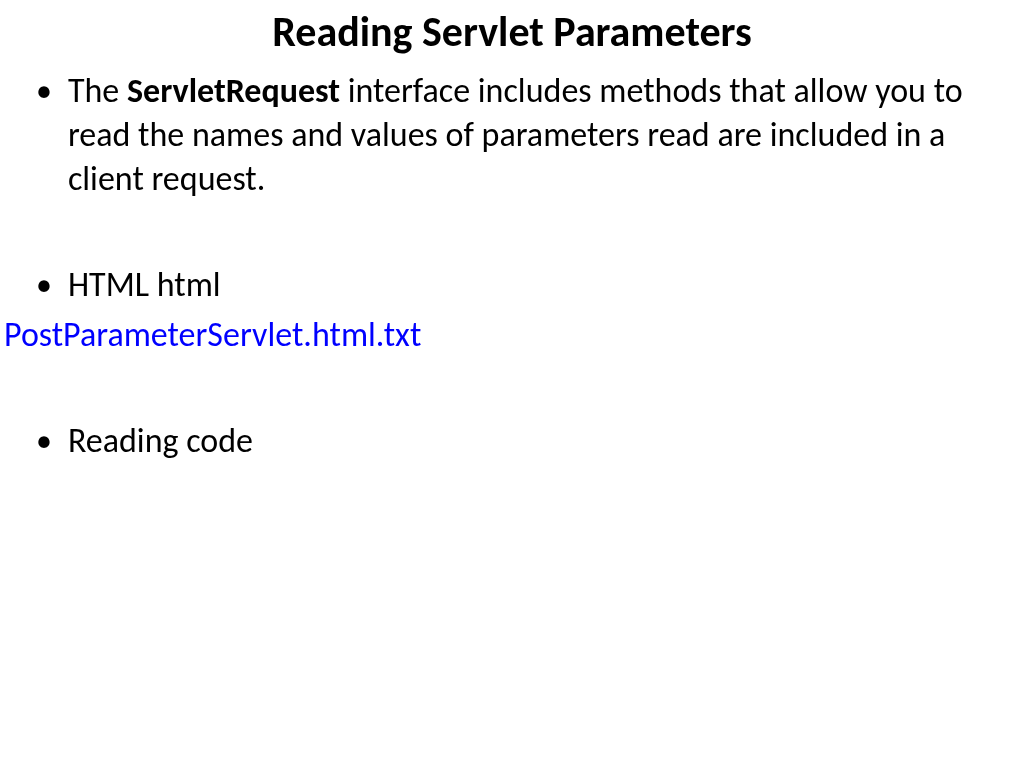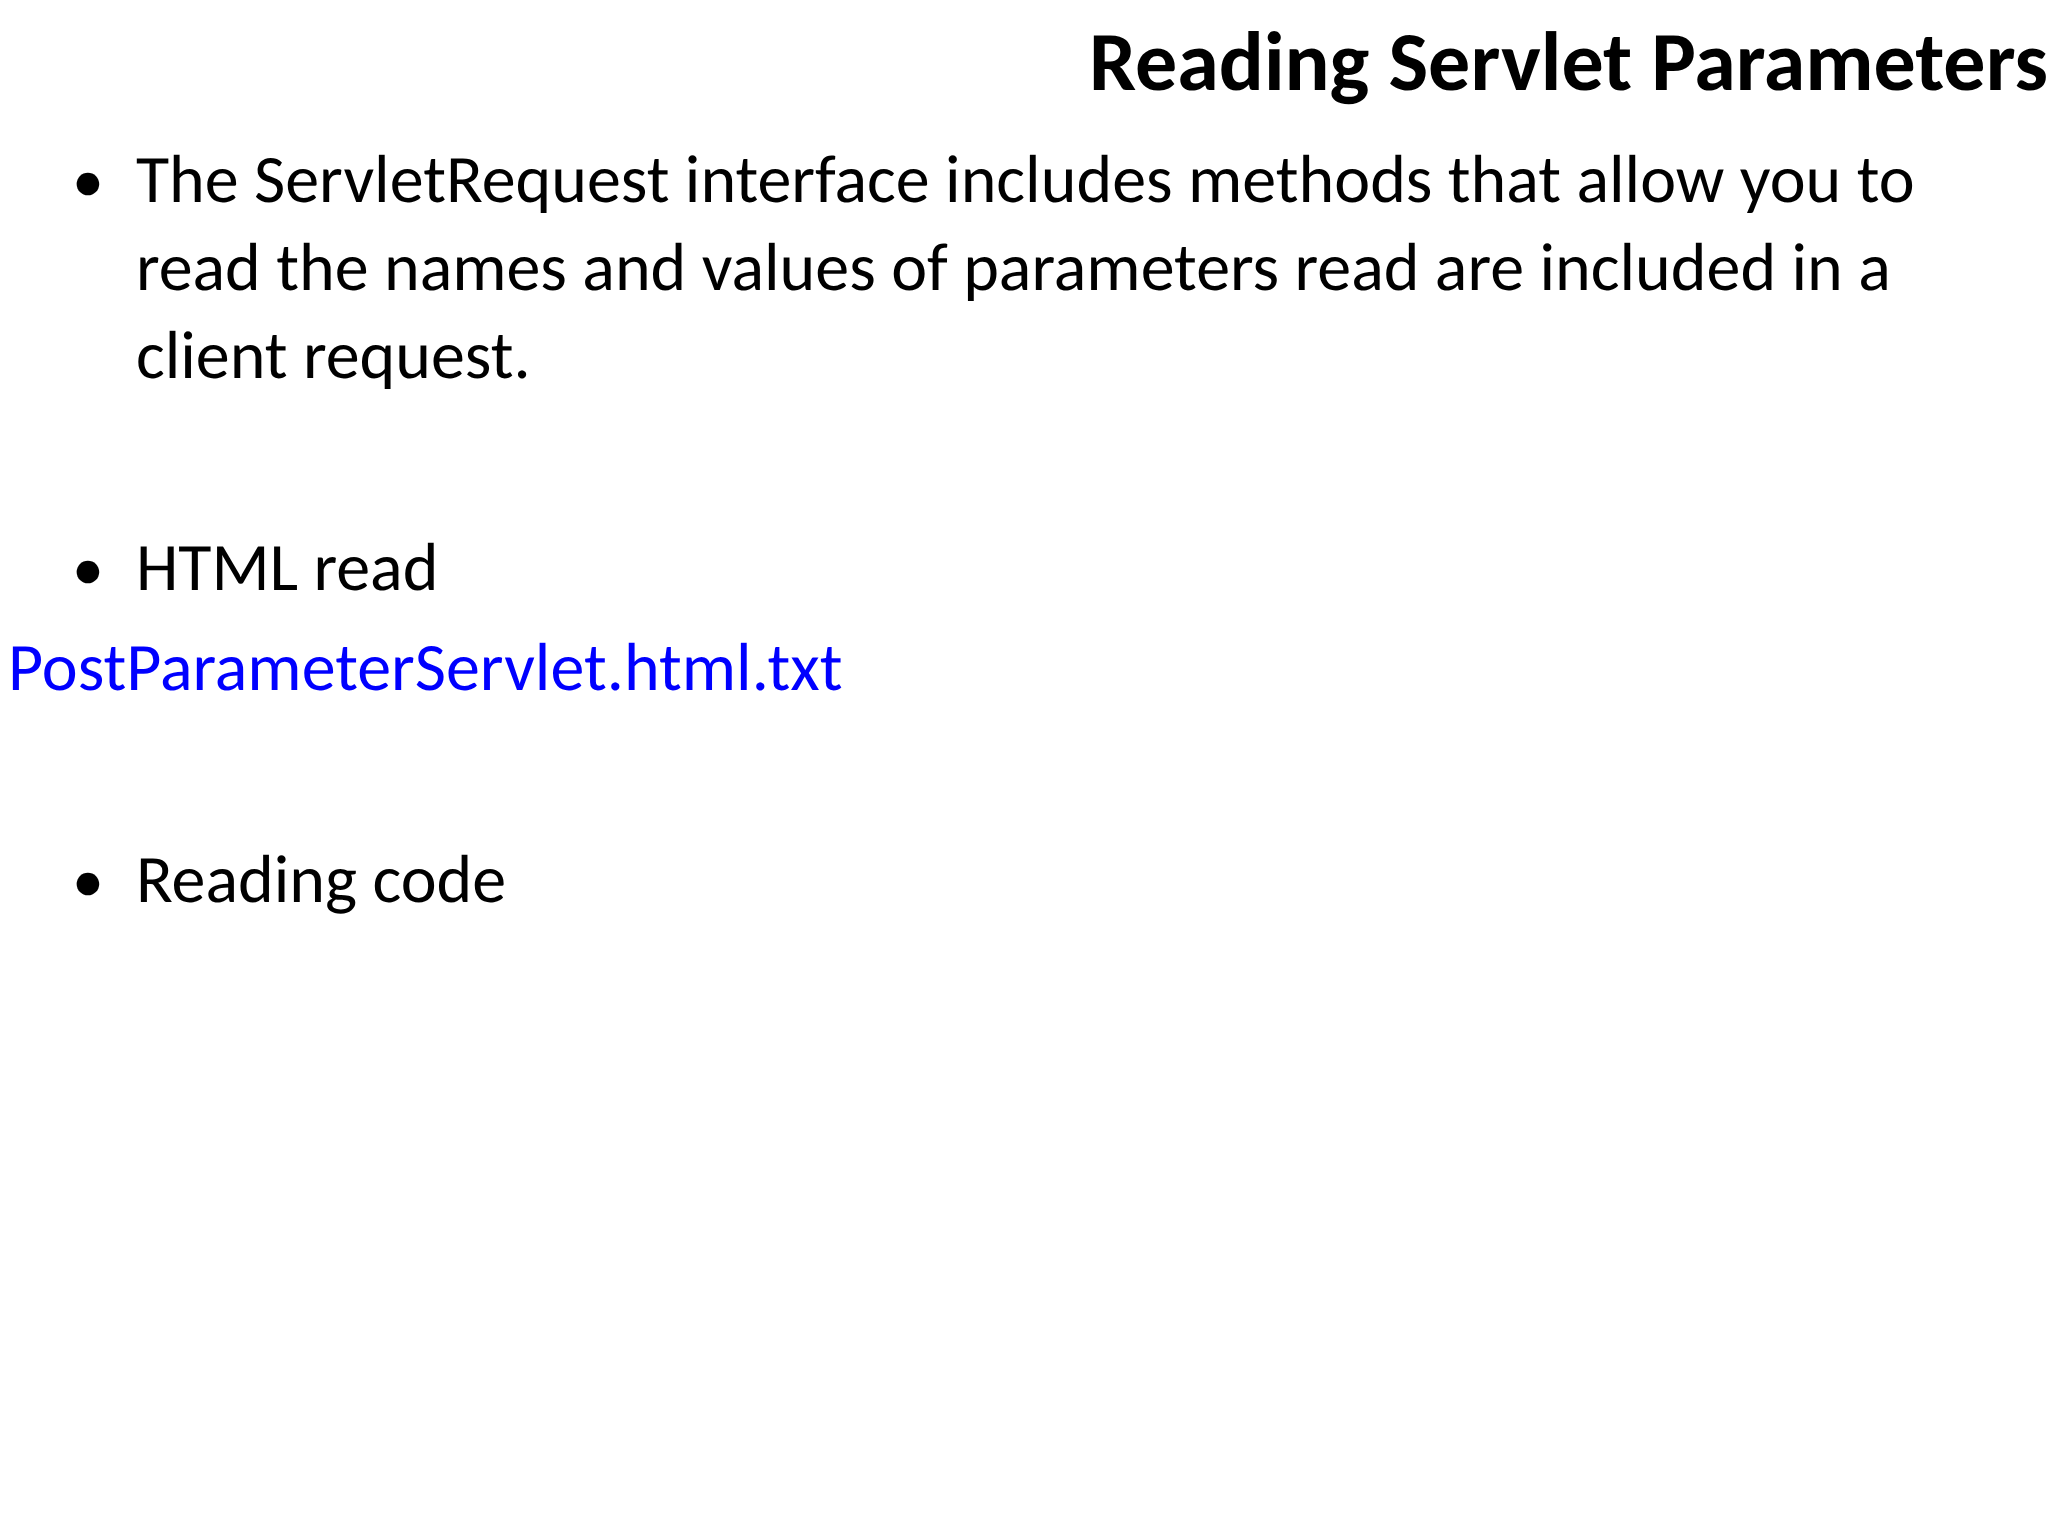--- a/index.html
+++ b/index.html
@@ -16,21 +16,21 @@
       overflow: hidden;
     }
     .slide {
       width: 100%;
       height: 100%;
       padding: 0;
     }
     .title {
       font-size: 42px;
       font-weight: bold;
-      text-align: right;
+      text-align: center;
       margin-top: 6px;
       margin-bottom: 12px;
       letter-spacing: 0px;
     }
     .content {
       padding-left: 26px;
       padding-right: 12px;
     }
     .bullet-item {
       display: flex;
@@ -42,21 +42,21 @@
       line-height: 44px;
       margin-right: 16px;
       margin-left: 10px;
     }
     .bullet-text {
       font-size: 34px;
       line-height: 44px;
       flex: 1;
     }
     .bold {
-      font-weight: normal;
+      font-weight: bold;
     }
     .link-line {
       font-size: 34px;
       line-height: 44px;
       margin-left: -22px;
       margin-bottom: 6px;
     }
     .link {
       color: #0000ff;
       cursor: pointer;
@@ -77,21 +77,21 @@
       <span class="bullet-marker">•</span>
       <span class="bullet-text">
         <span>The </span><span class="bold">ServletRequest</span><span> interface includes methods that allow you to read the names and values of parameters read are included in a client request.</span>
       </span>
     </div>
 
     <div class="spacer"></div>
 
     <div class="bullet-item">
       <span class="bullet-marker">•</span>
-      <span class="bullet-text">HTML read</span>
+      <span class="bullet-text">HTML html</span>
     </div>
 
     <div class="link-line">
       <a class="link">PostParameterServlet.html.txt</a>
     </div>
 
     <div class="spacer"></div>
 
     <div class="bullet-item">
       <span class="bullet-marker">•</span>

